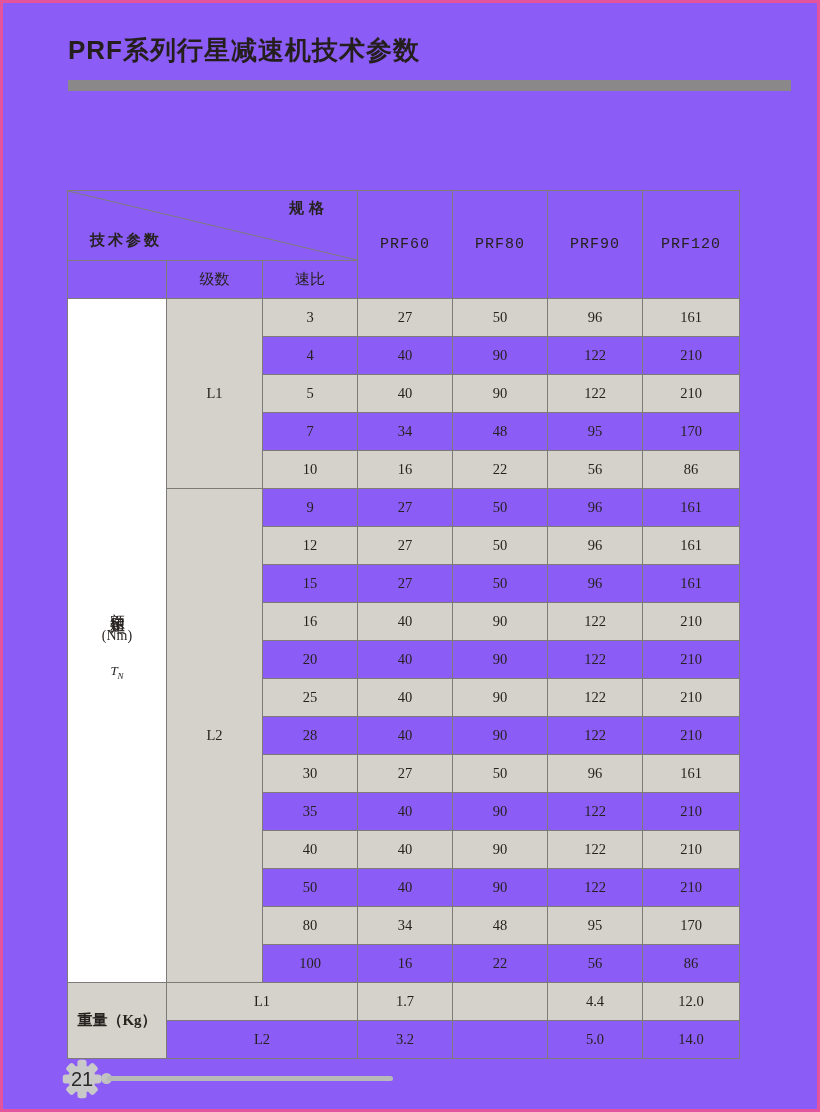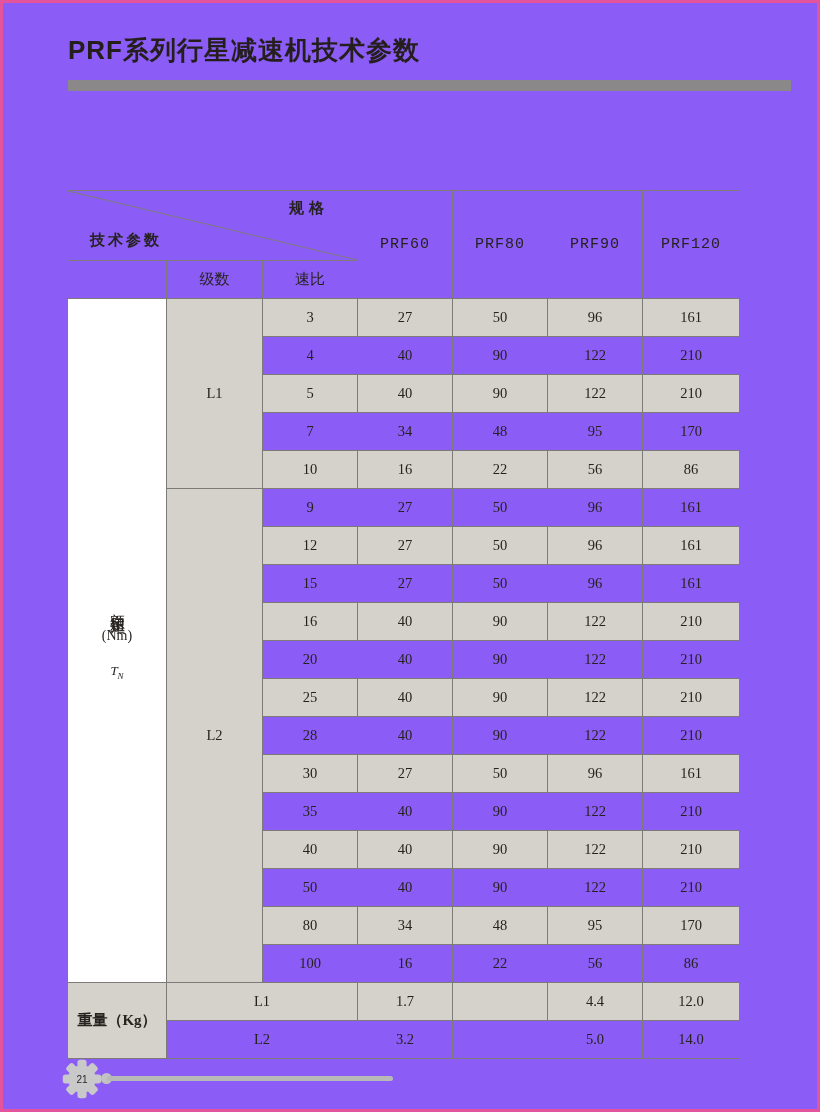--- a/index.html
+++ b/index.html
@@ -65,21 +65,21 @@
   .torque-unit{font-size:14px;}
   .torque-sym{font-size:13px;font-style:italic;}
   .torque-sym sub{font-size:9px;font-style:italic;}
   td.weight-label{font-size:15px;font-weight:bold;background:#ffffff;}
   
   .footer{position:absolute;left:0;top:1052px;width:100%;height:50px;}
   .gear{position:absolute;left:57px;top:2px;width:44px;height:44px;}
   .page-num{
     position:absolute;left:57px;top:2px;width:44px;height:44px;
     display:flex;align-items:center;justify-content:center;
-    font-family:"Liberation Sans", sans-serif;font-size:10px;color:#2a2a2a;
+    font-family:"Liberation Sans", sans-serif;font-size:20px;color:#2a2a2a;
   }
   .footer-dot{
     position:absolute;left:98px;top:18px;width:11px;height:11px;border-radius:50%;
     background:#c2c2c2;
   }
   .footer-line{
     position:absolute;left:104px;top:21px;width:286px;height:5px;border-radius:3px;
     background:#b9b9b9;
   }
 </style>

